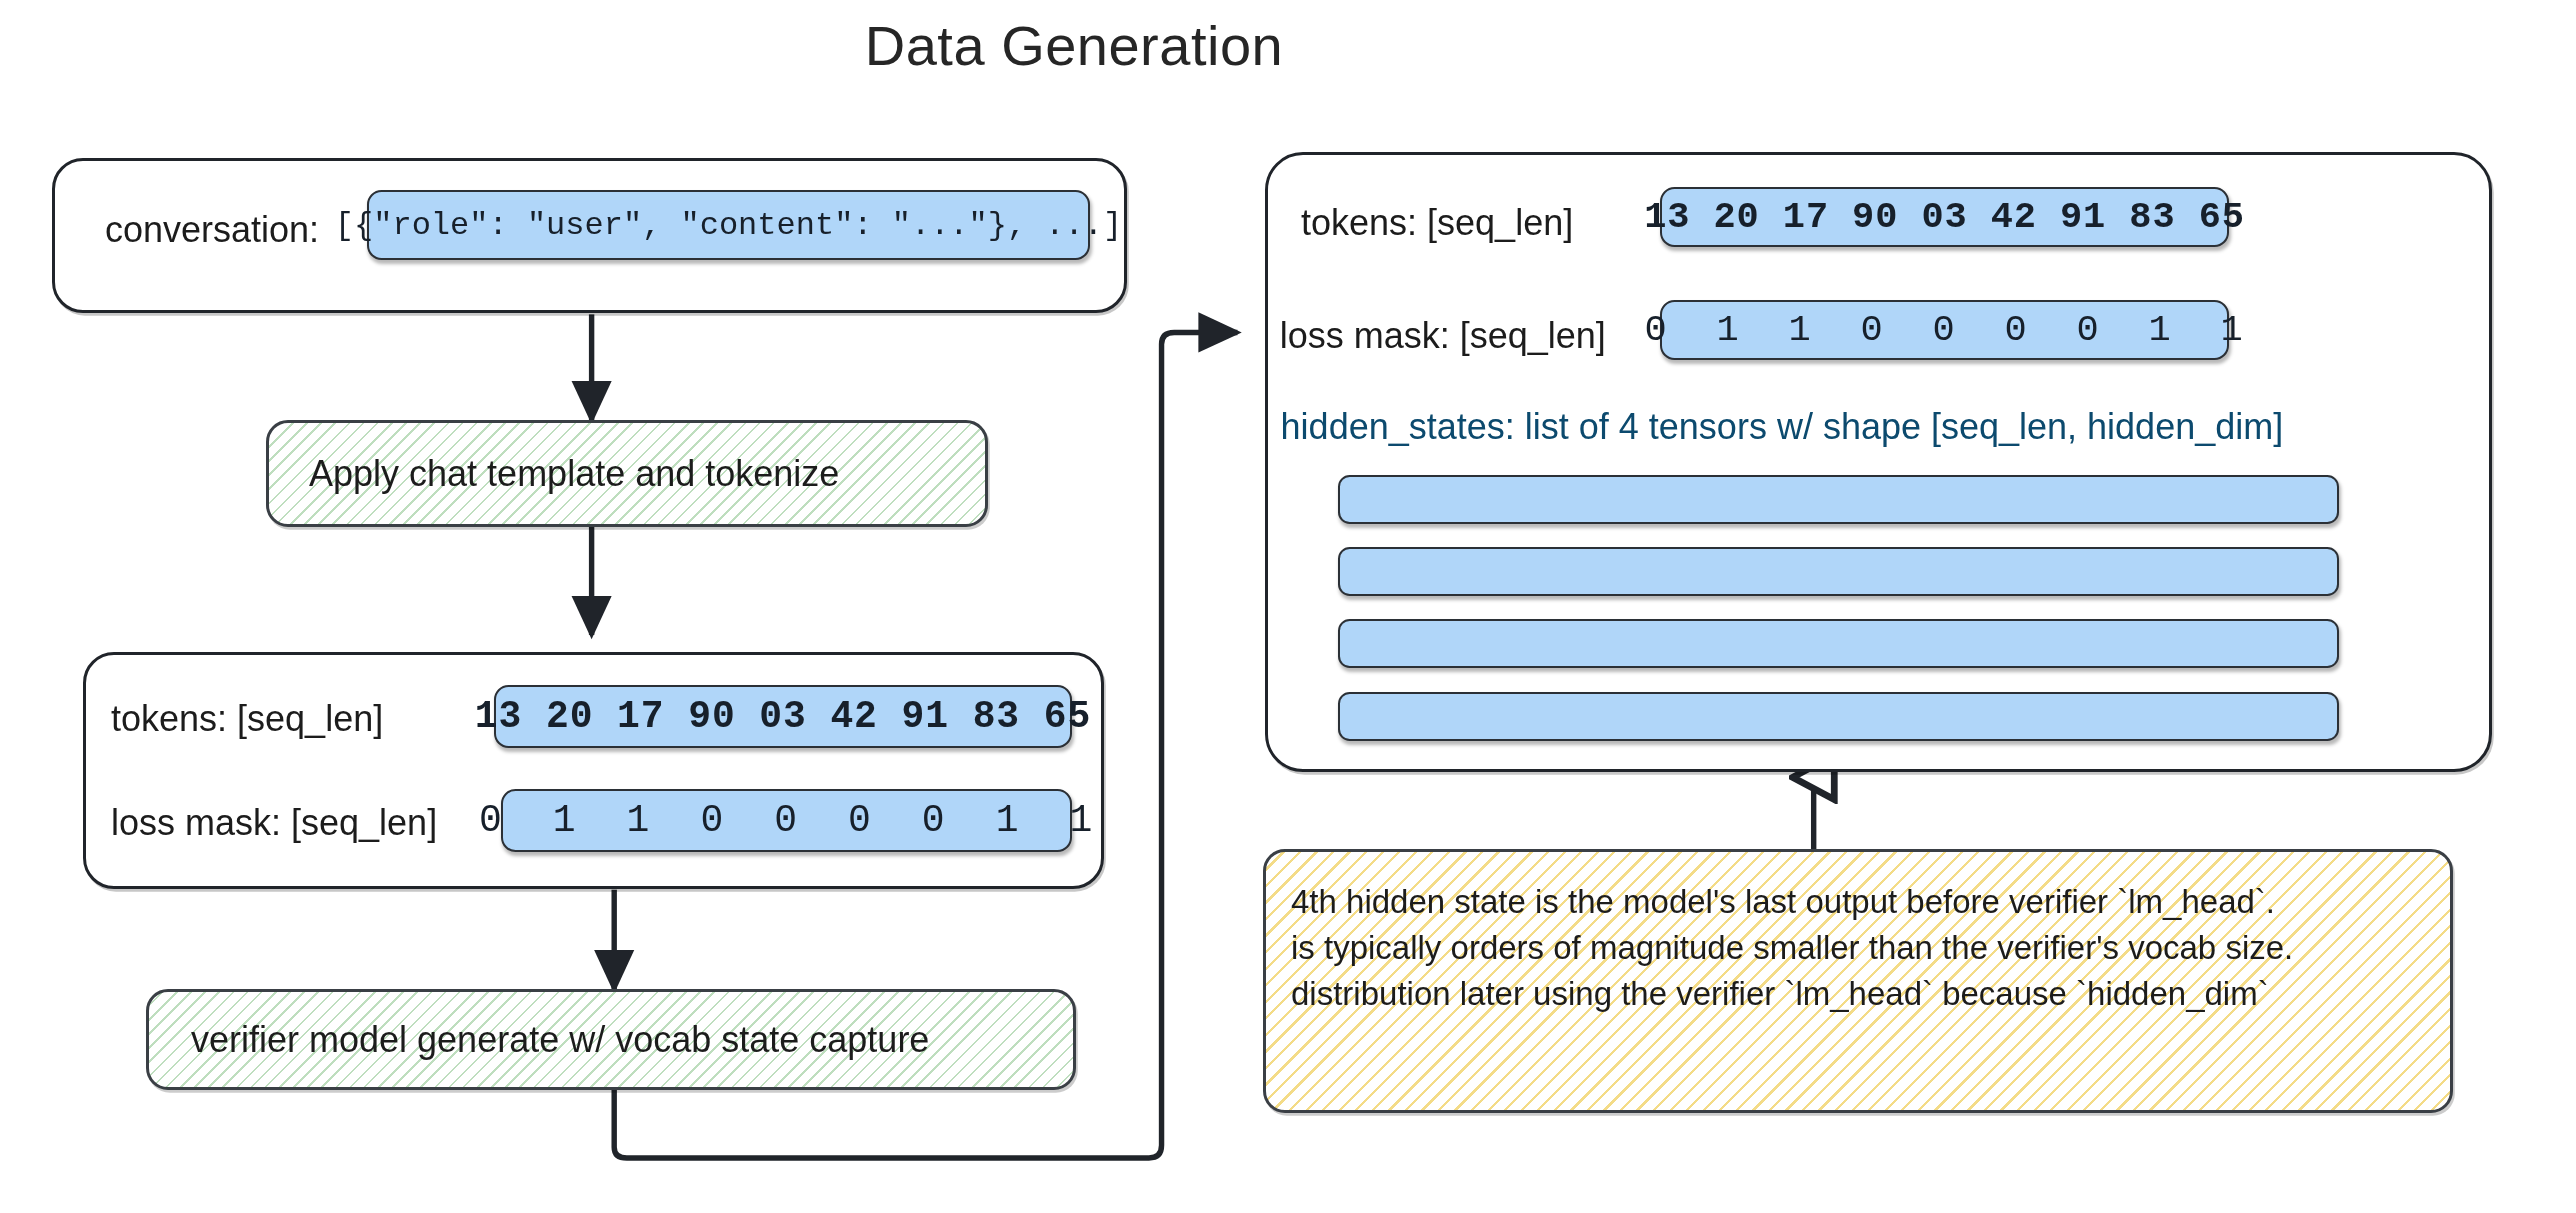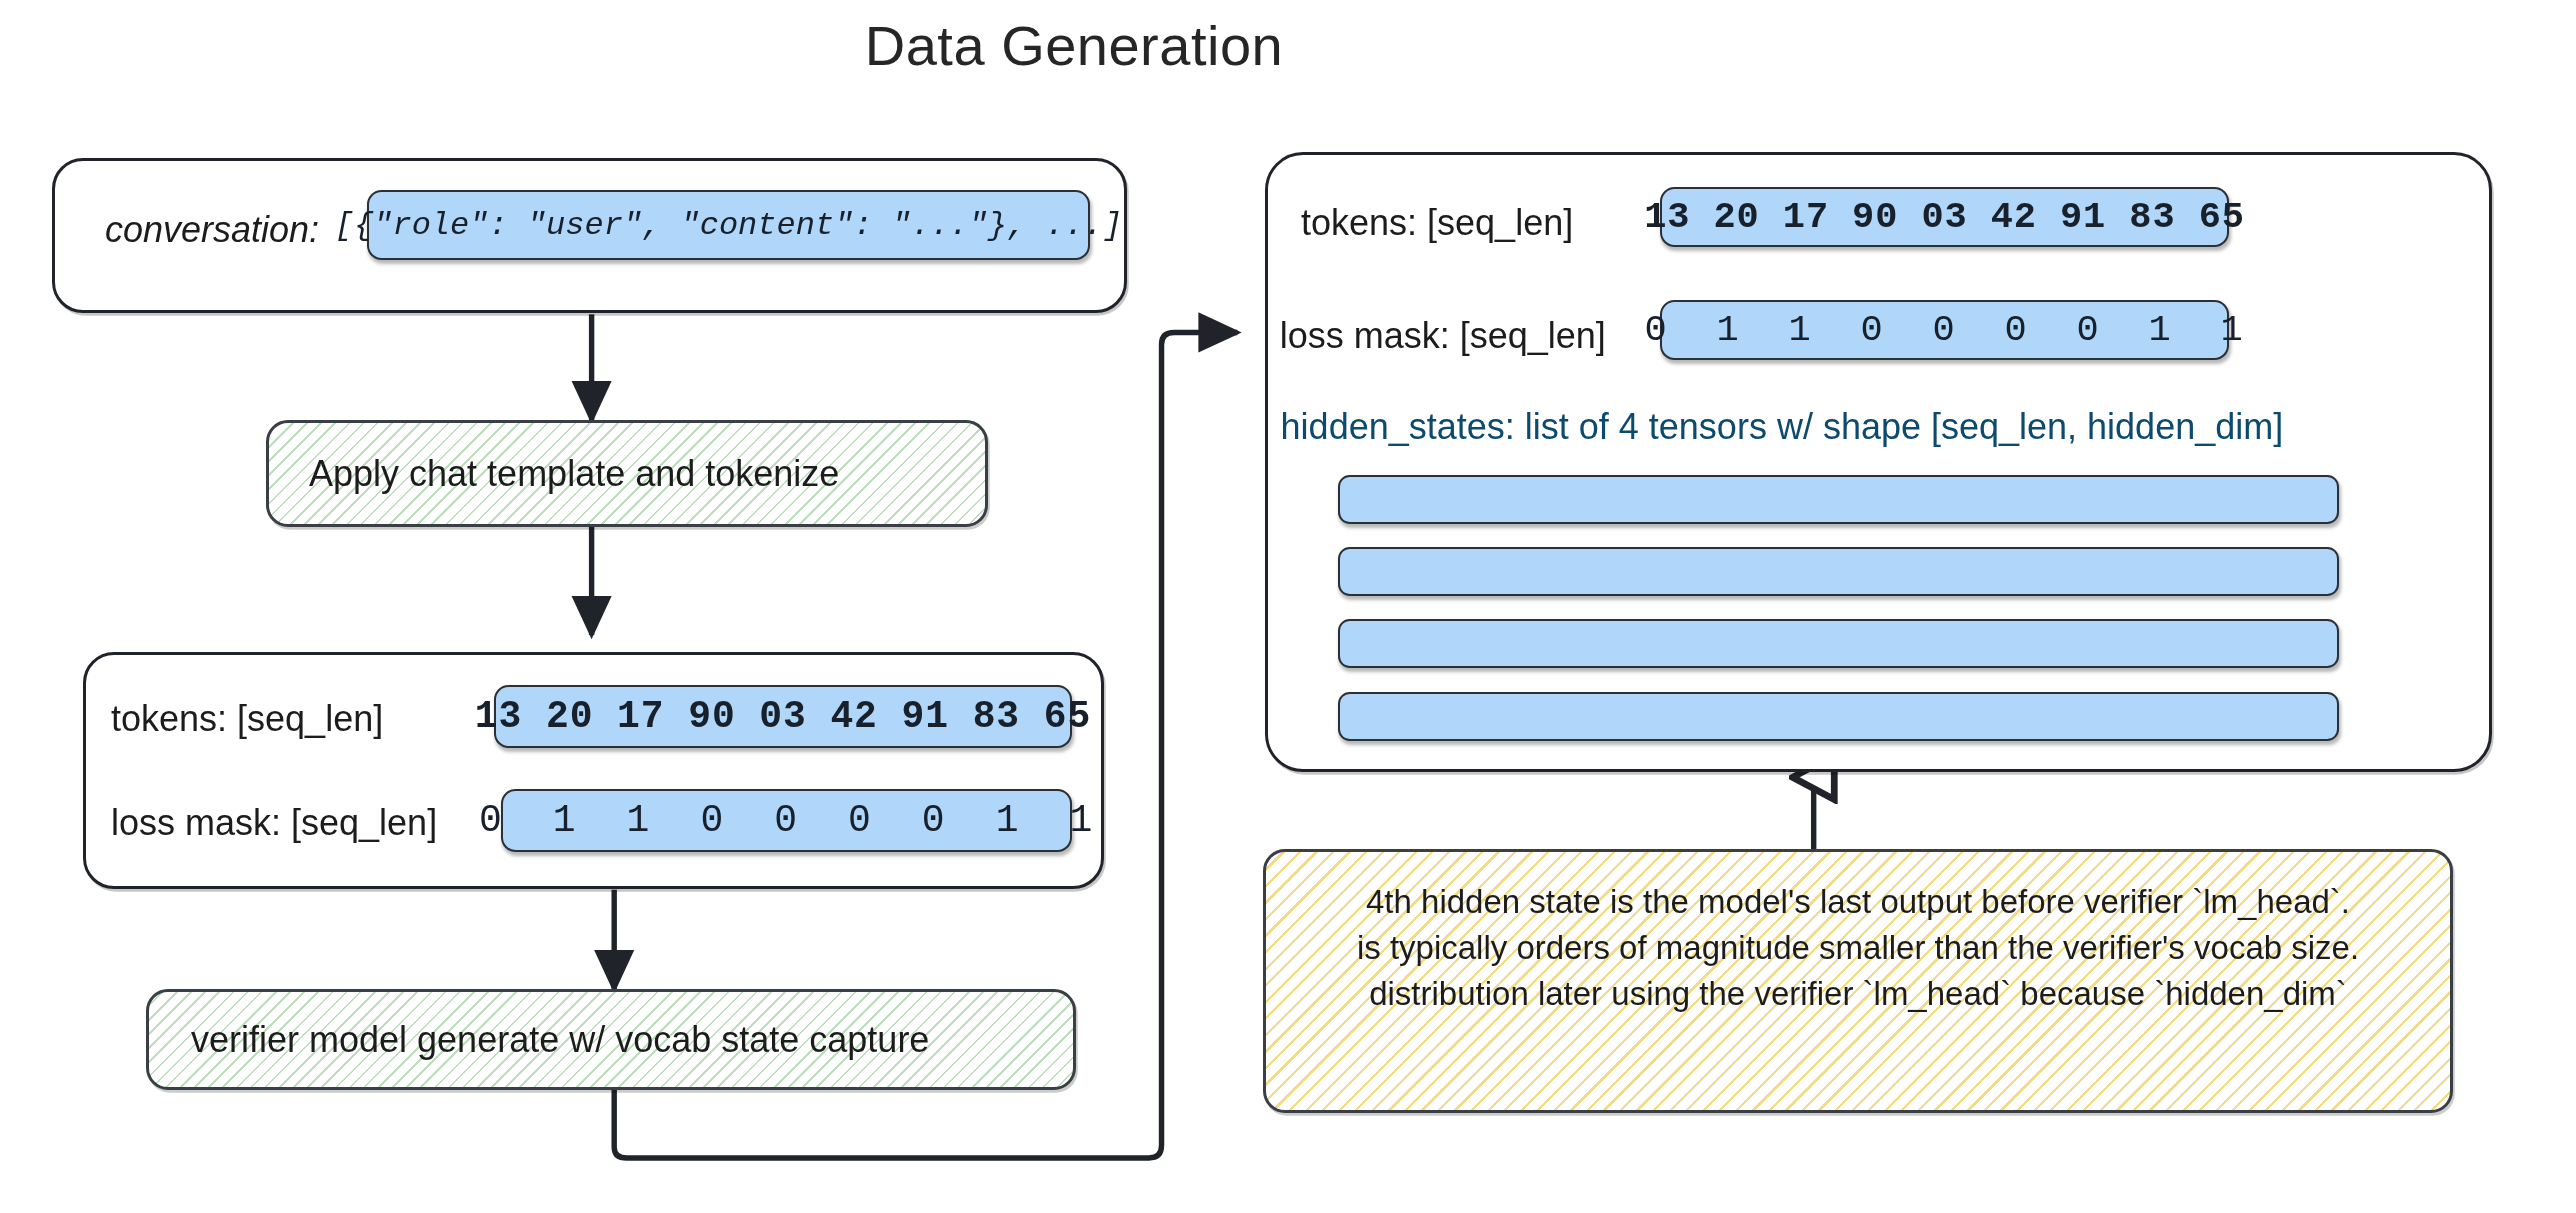--- a/index.html
+++ b/index.html
@@ -187,21 +187,21 @@
     </g>
 
     <g>
       <path d="M 2660 492 L 2687 492 Q 2699 492 2699 506
                L 2699 642 Q 2699 654 2709 654
                Q 2699 654 2699 666 L 2699 802
                Q 2699 816 2687 816 L 2660 816" fill="none" stroke="#20242a" stroke-width="8" stroke-linecap="round"></path>
     </g>
   </svg>
 
-  <div class="panel" style="left:52px; top:158px; width:1075px; height:155px;font-style:italic;">
+  <div class="panel" style="left:52px; top:158px; width:1075px; height:155px;">
     <div class="field-label" style="left:50px; top:48px;">conversation:</div>
     <div class="blue-pill" style="left:312px; top:29px; width:723px; height:70px; font-size:32px;">[{"role": "user", "content": "..."}, ...]</div>
   </div>
 
   <div class="proc-box" style="left:266px; top:420px; width:722px; height:107px; padding-left:40px;">
     <span class="proc-label">Apply chat template and tokenize</span>
   </div>
 
   <div class="panel" style="left:83px; top:652px; width:1021px; height:237px;">
     <div class="field-label" style="left:25px; top:43px;">tokens: [seq_len]</div>
@@ -224,20 +224,20 @@
     <div class="blue-pill" style="left:392px; top:145px; width:569px; height:60px; font-size:37px; letter-spacing:1.8px;">0  1  1  0  0  0  0  1  1</div>
 
     <div class="hs-label" style="left:12.6px; top:251px;">hidden_states: list of 4 tensors w/ shape [seq_len, hidden_dim]</div>
 
     <div class="blue-bar" style="left:70px; top:320px; width:1001px; height:49px;"></div>
     <div class="blue-bar" style="left:70px; top:392px; width:1001px; height:49px;"></div>
     <div class="blue-bar" style="left:70px; top:464px; width:1001px; height:49px;"></div>
     <div class="blue-bar" style="left:70px; top:537px; width:1001px; height:49px;"></div>
   </div>
 
-  <div class="note-box" style="left:1263px; top:849px; width:1190px; height:264px;text-align:center;">
+  <div class="note-box" style="left:1263px; top:849px; width:1190px; height:264px;">
     <div class="note-line">4th hidden state is the model's last output before verifier `lm_head`.</div>
     <div class="note-line">is typically orders of magnitude smaller than the verifier's vocab size.</div>
     <div class="note-line">distribution later using the verifier `lm_head` because `hidden_dim`</div>
   </div>
 
 </div>
 
 
 </body></html>

